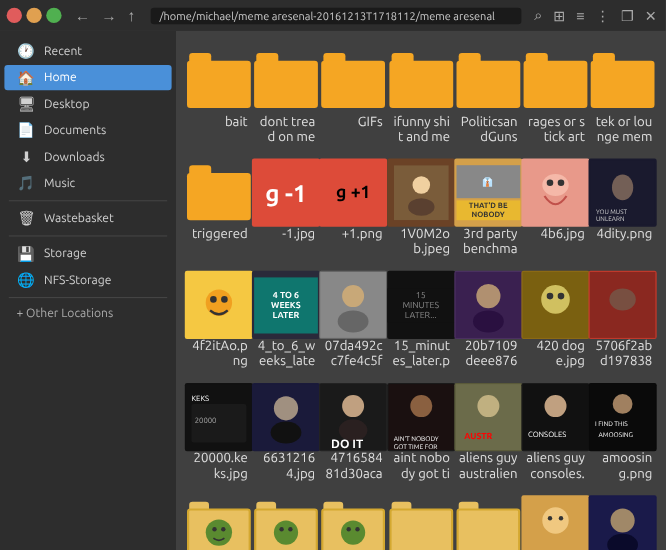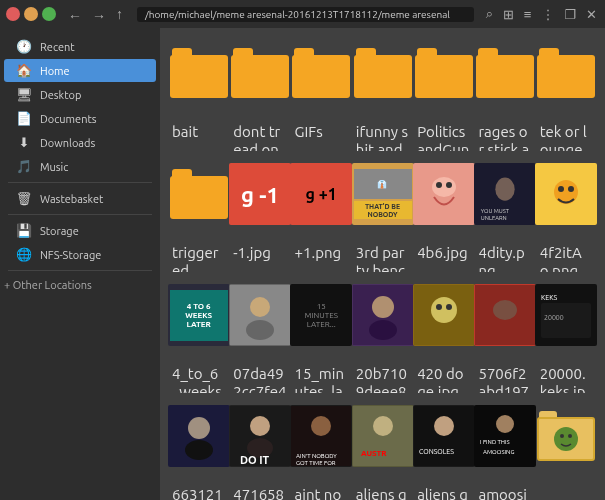--- a/index.html
+++ b/index.html
@@ -108,21 +108,21 @@
       text-align: center;
     }
     .sidebar-separator {
       height: 1px;
       background: #444;
       margin: 4px 8px;
     }
     .sidebar-add {
       display: flex;
       align-items: flex-start;
-      padding: 4px 4px;
+      padding: 4px 15px;
       gap: 8px;
       cursor: pointer;
       color: #aaa;
       font-size: 11px;
     }
 
     
     .file-area {
       flex: 1;
       background: #404040;
@@ -172,24 +172,24 @@
     .folder-icon .folder-body {
       position: absolute;
       top: 7px; left: 0;
       width: 58px; height: 43px;
       border-radius: 3px;
     }
     .folder-orange .folder-tab { background: #f5a623; }
     .folder-orange .folder-body { background: #f5a623; }
 
     .file-name {
-      font-size: 15px;
-      text-align: left;
+      font-size: 12px;
+      text-align: right;
       color: #e0e0e0;
-      margin-top: 19px;
+      margin-top: 0;
       word-break: break-all;
       line-height: 1.2;
       max-height: 28px;
       overflow: hidden;
       width: 100%;
     }
 
     
     .fake-img {
       width: 62px;
@@ -362,20 +362,30 @@
         </div>
         <div class="file-name">-1.jpg</div>
       </div>
       <div class="file-item">
         <div class="fake-img" style="background:#dd4b39;">
           <span style="font-size:16px;font-weight:bold;color:#000000;">g +1</span>
         </div>
         <div class="file-name">+1.png</div>
       </div>
       <div class="file-item">
+        <div class="fake-img" style="background:#6B4226;display:flex;align-items:center;justify-content:center;">
+          <svg width="50" height="50" viewBox="0 0 50 50">
+            <rect width="50" height="50" fill="#7a5c3a"></rect>
+            <circle cx="25" cy="18" r="8" fill="#f0d0a0"></circle>
+            <ellipse cx="25" cy="38" rx="12" ry="8" fill="#5a4030"></ellipse>
+          </svg>
+        </div>
+        <div class="file-name">1V0M2ob.jpeg</div>
+      </div>
+      <div class="file-item">
         <div class="fake-img" style="background:#d4a04a;font-size:7px;color:#333;padding:2px;text-align:center;flex-direction:column;">
           <div style="background:#888;width:100%;height:30px;margin-bottom:2px;display:flex;align-items:center;justify-content:center;color:#fff;font-size:8px;">👔</div>
           <div style="background:#e8b830;padding:1px;font-size:7px;color:#333;font-weight:bold;">THAT'D BE NOBODY</div>
         </div>
         <div class="file-name">3rd party benchmarks.jpg</div>
       </div>
       <div class="file-item">
         <div class="fake-img" style="background:#e8998a;">
           <svg width="50" height="55" viewBox="0 0 50 55">
             <rect width="50" height="55" fill="#e8998a"></rect>

